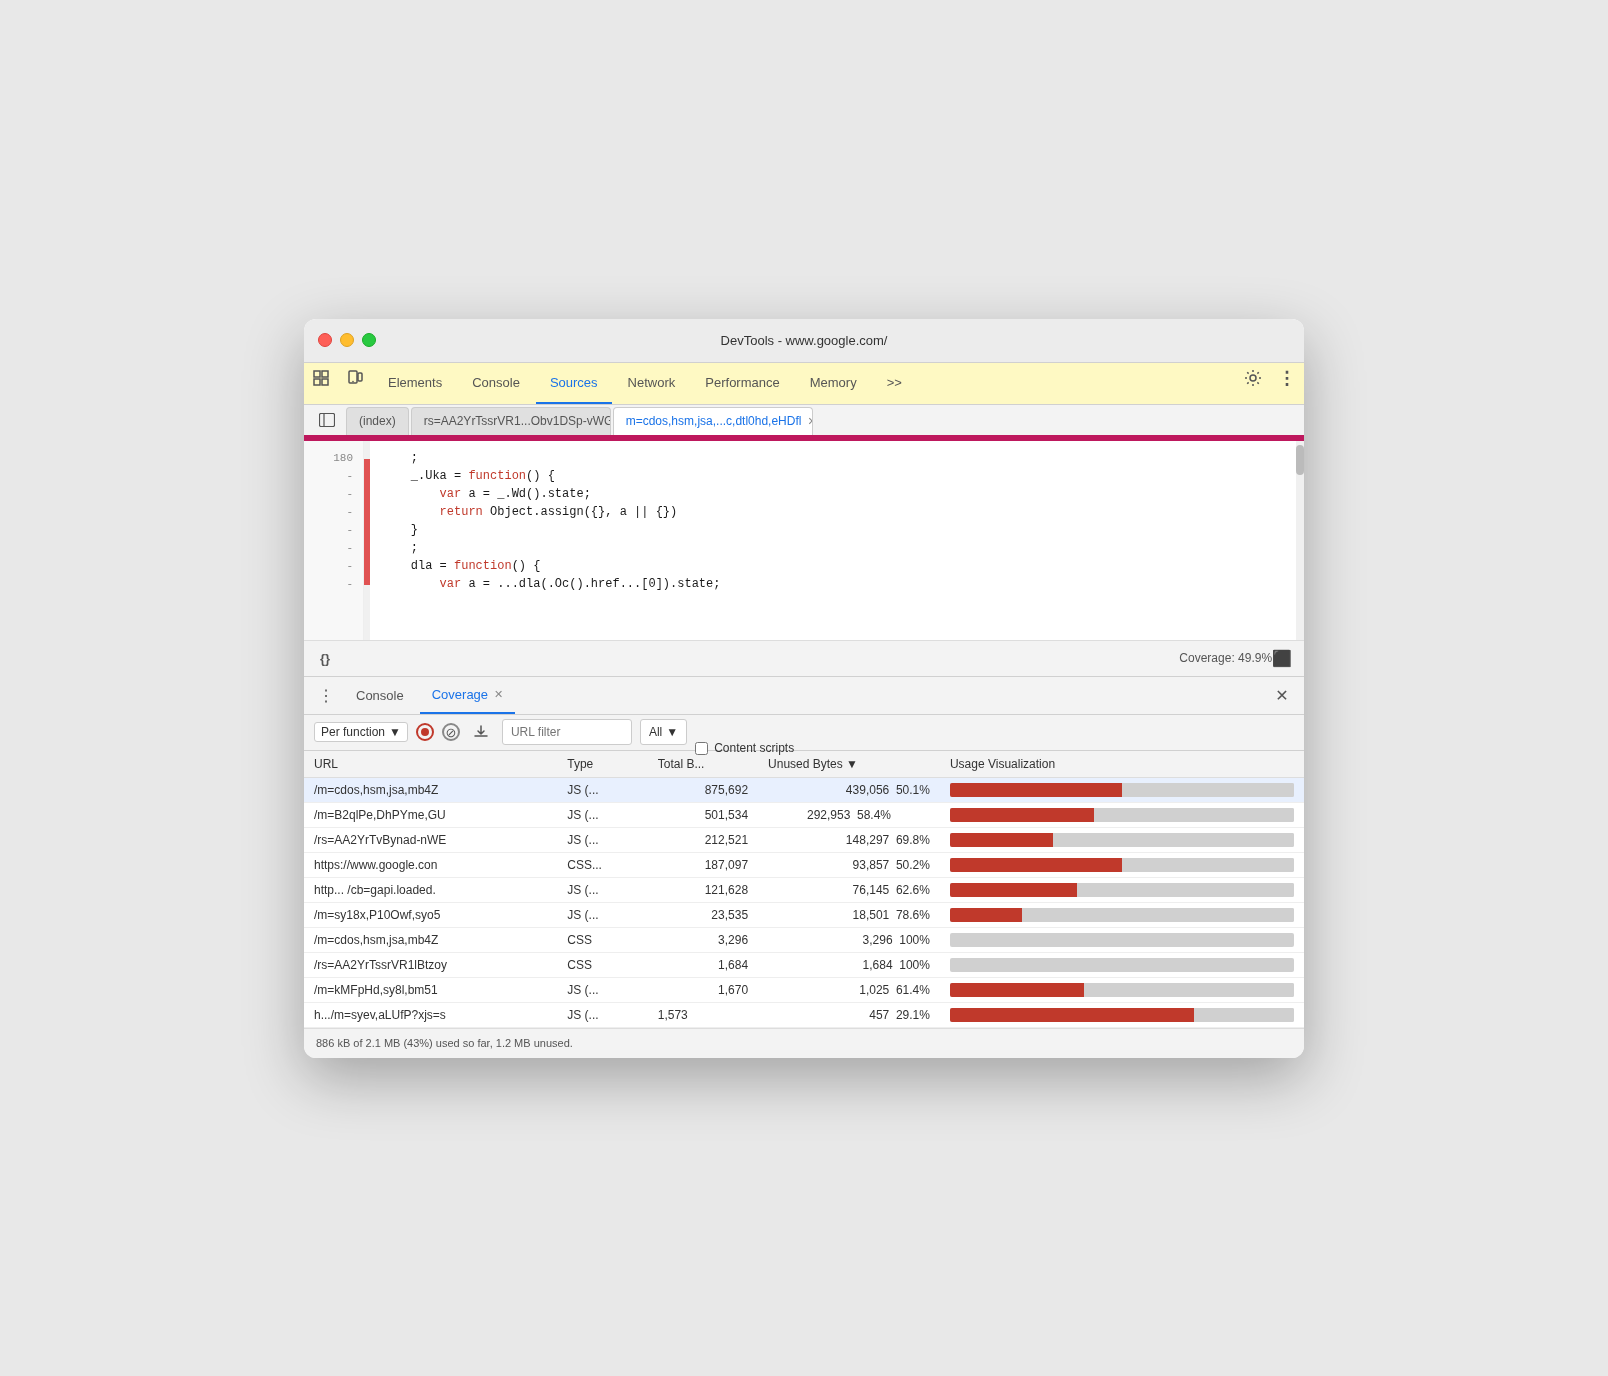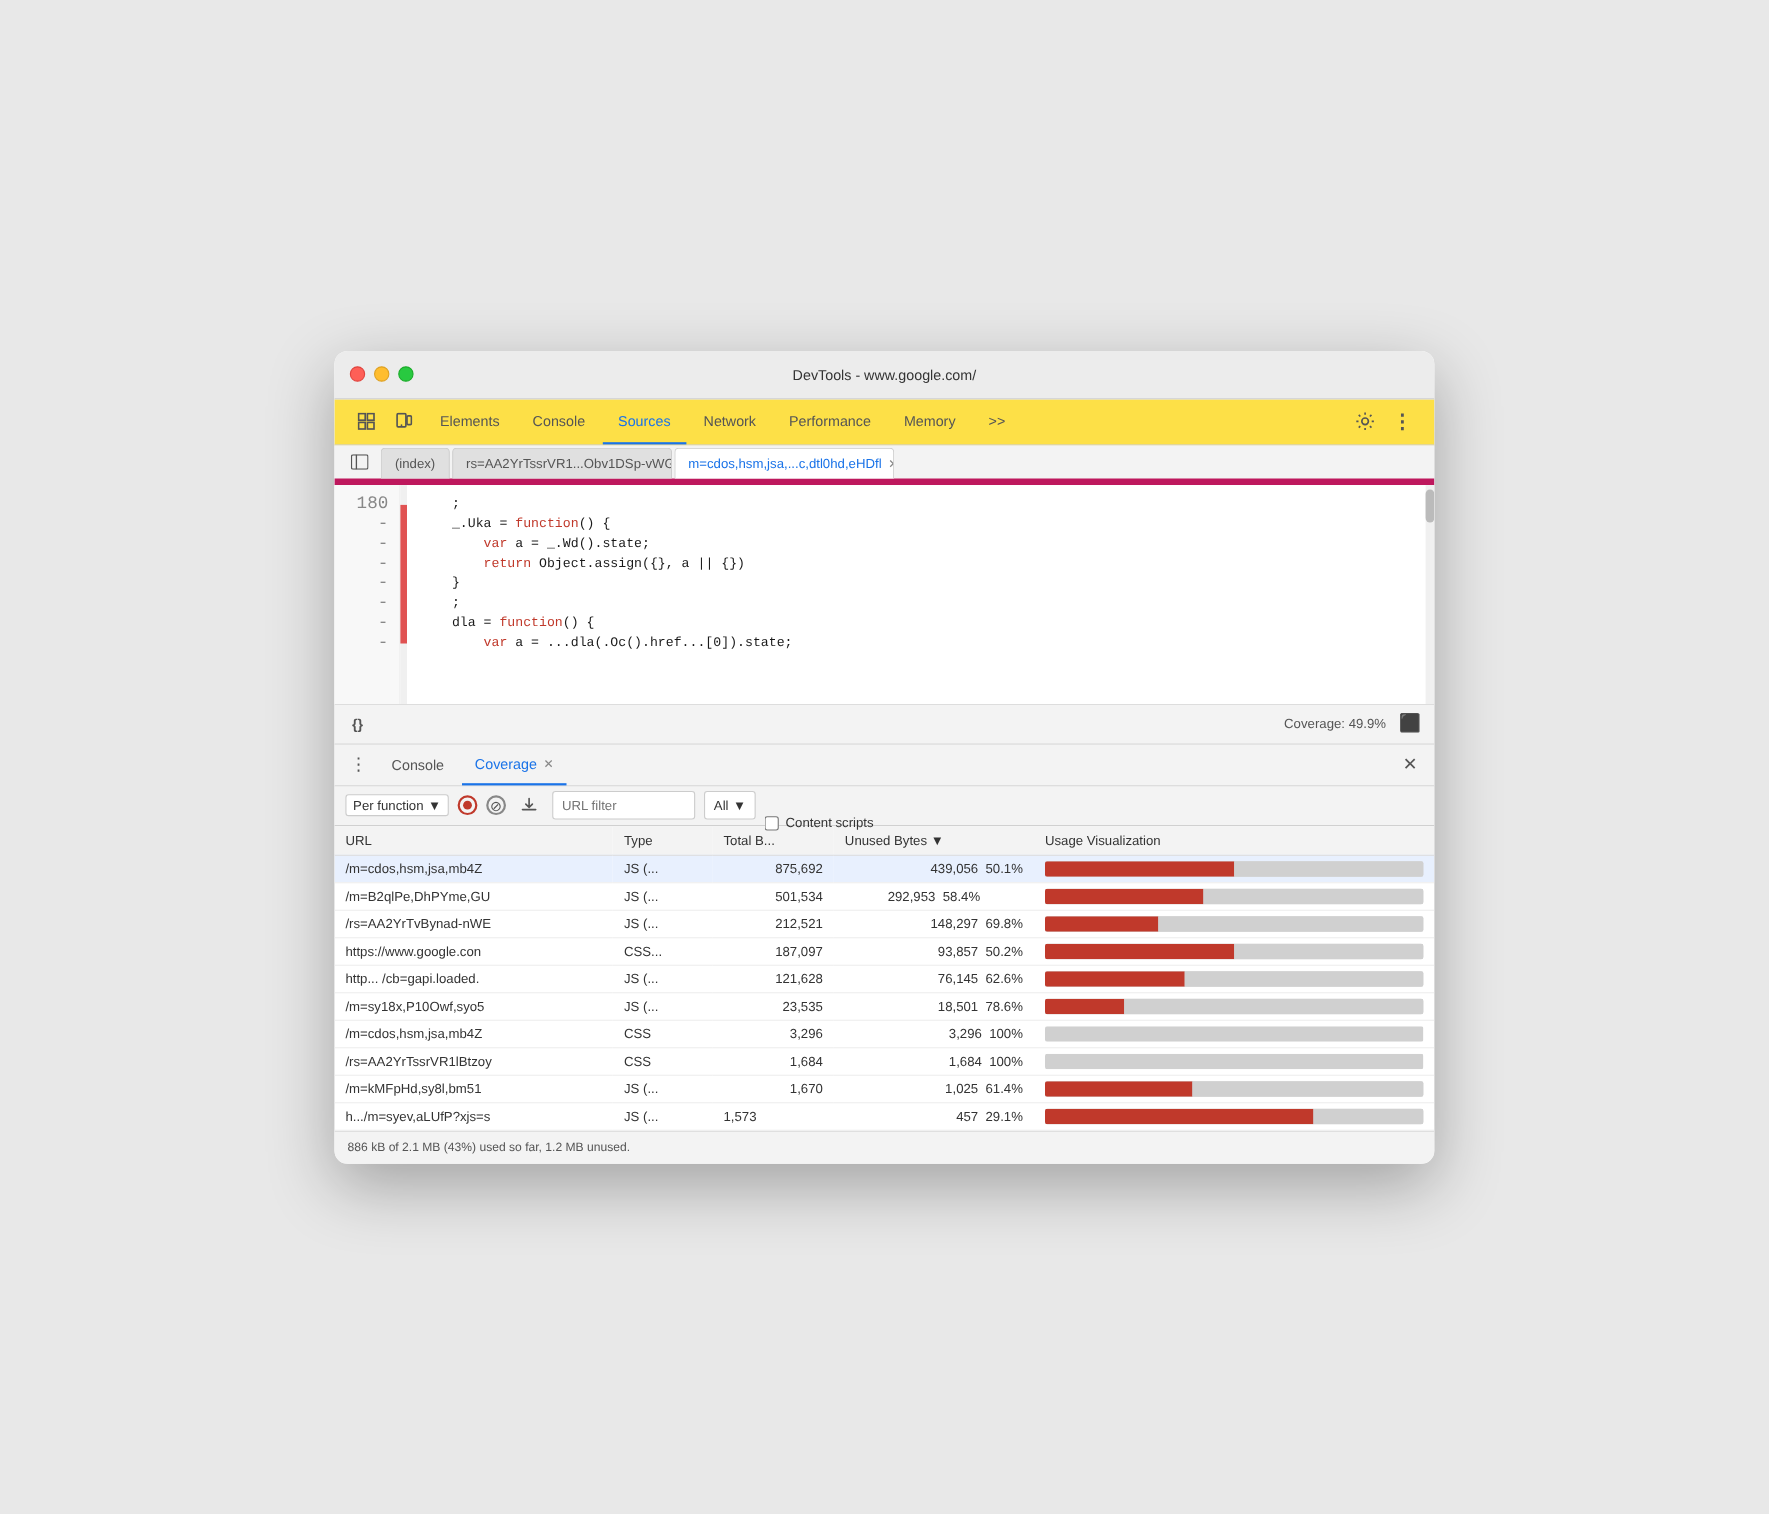--- a/index.html
+++ b/index.html
@@ -46,26 +46,26 @@
       position: absolute;
       left: 50%;
       transform: translateX(-50%);
       font-size: 13px;
       color: #333;
       font-weight: 500;
     }
 
     
     .devtools-toolbar {
-      background: #fde047;
+      background: #fef9c3;
       height: 42px;
       display: flex;
-      align-items: center;
+      align-items: flex-start;
       border-bottom: 1px solid #d0d0d0;
-      padding: 0 14px;
+      padding: 0 2px;
       gap: 4px;
     }
     .toolbar-icon-btn {
       width: 30px;
       height: 30px;
       display: flex;
       align-items: center;
       justify-content: center;
       border-radius: 4px;
       cursor: pointer;
@@ -150,21 +150,21 @@
       font-family: 'Courier New', Courier, monospace;
       font-size: 12px;
       position: relative;
     }
     .line-numbers {
       width: 60px;
       background: #f8f8f8;
       padding: 8px 0;
       text-align: right;
       color: #888;
-      font-size: 16px;
+      font-size: 11px;
       line-height: 18px;
       padding-right: 10px;
       border-right: 1px solid #eee;
       flex-shrink: 0;
     }
     .coverage-bar {
       width: 6px;
       background: #f0f0f0;
       flex-shrink: 0;
       position: relative;
@@ -201,21 +201,21 @@
       height: 36px;
       display: flex;
       align-items: center;
       padding: 0 12px;
       border-bottom: 1px solid #d0d0d0;
       font-size: 12px;
       color: #555;
       justify-content: space-between;
     }
     .bottom-toolbar-left { display: flex; align-items: center; gap: 6px; }
-    .bottom-toolbar-right { display: flex; align-items: center; gap: 12px; }
+    .bottom-toolbar-right { display: flex; align-items: center; gap: 0; }
     .format-btn {
       font-size: 13px;
       font-weight: bold;
       color: #555;
       cursor: pointer;
       padding: 2px 4px;
       border-radius: 3px;
     }
 
     

